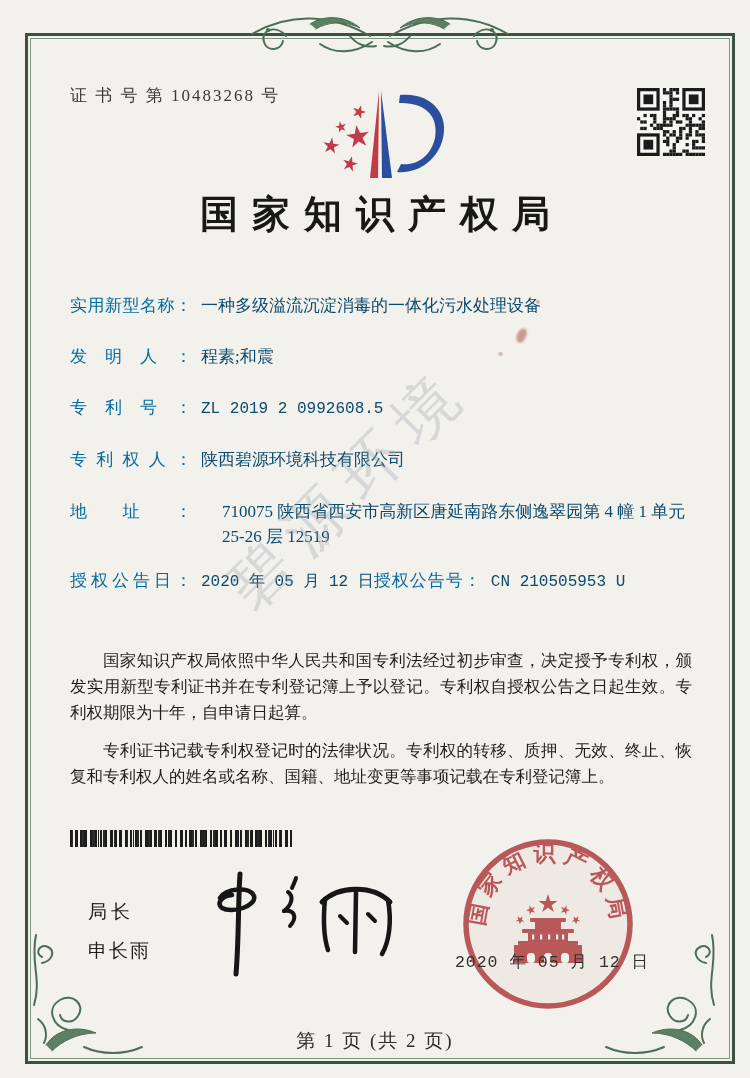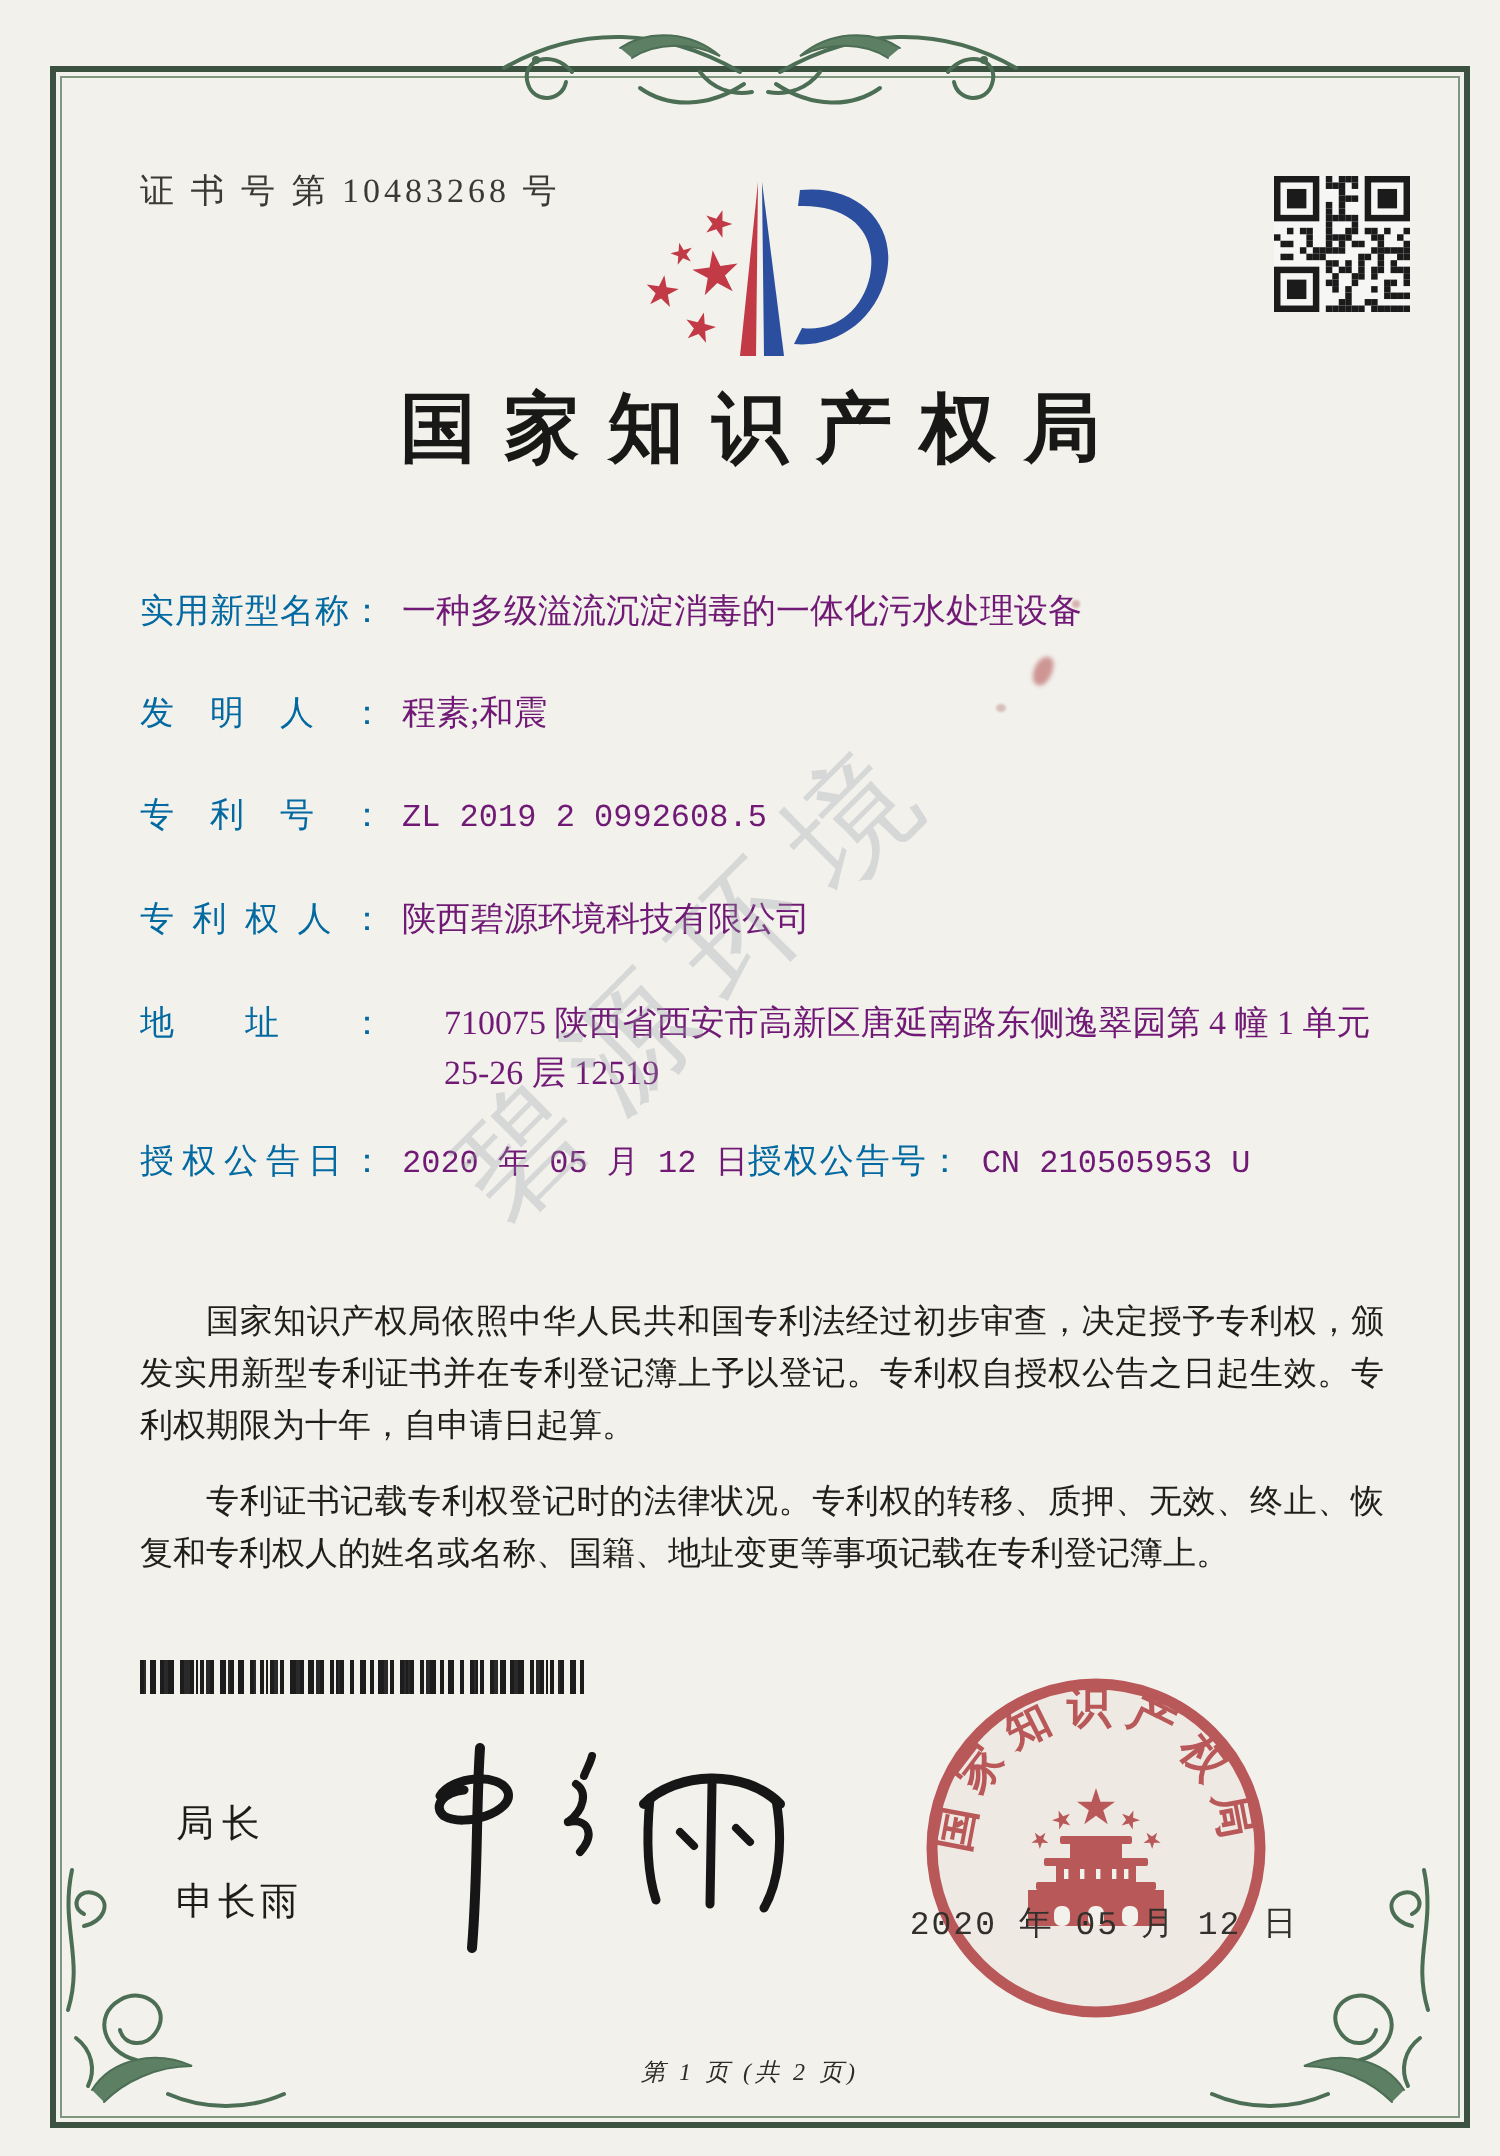--- a/index.html
+++ b/index.html
@@ -17,21 +17,21 @@
   .cert-no{position:absolute;left:70px;top:84px;font-size:17px;letter-spacing:2px;color:#3a3936;}
   .logo{position:absolute;left:313px;top:76px;}
   .qr{position:absolute;left:637px;top:88px;width:68px;height:68px;background:#f6f6f4;}
   .title{position:absolute;left:0;top:189px;width:100%;text-align:center;
     font-size:38px;font-weight:bold;letter-spacing:14px;text-indent:14px;color:#181817;}
   
   .fields{position:absolute;left:70px;top:294px;width:625px;font-size:17px;}
   .frow{display:flex;align-items:baseline;margin-bottom:27px;line-height:24px;}
   .flabel{display:inline-block;width:122px;text-align-last:justify;flex:none;color:#0369a1;text-align:right;}
   .flabel.auto{width:auto;text-align-last:auto;letter-spacing:1px;}
-  .fvalue{margin-left:9px;color:#701a75;}
+  .fvalue{margin-left:9px;color:#0c4a6e;}
   .fvalue.mono{font-family:"Liberation Mono","DejaVu Sans Mono","Liberation Serif",serif;font-size:16px;}
   .fvalue.wrap{line-height:25px;flex:1;}
   .pair{display:flex;align-items:baseline;}
   .pair+.pair{}
   
   .legal{position:absolute;left:70px;top:636px;width:622px;font-size:16.5px;line-height:26px;
     text-align:justify;color:#201f1b;}
   .legal p{margin:12px 0 5px 0;text-indent:2em;}
   
   .barcode{position:absolute;left:70px;top:830px;width:222px;height:17px;
@@ -43,22 +43,22 @@
   
   .director-title{position:absolute;left:88px;top:899px;font-size:19px;letter-spacing:4px;color:#1e1d1a;}
   .director-name{position:absolute;left:88px;top:938px;font-size:19px;letter-spacing:2px;color:#1e1d1a;}
   .handsig{position:absolute;left:192px;top:868px;}
   
   .seal{position:absolute;left:440px;top:816px;z-index:4;}
   .seal-date{position:absolute;left:452px;top:951px;width:200px;text-align:center;z-index:5;
     font-family:"Liberation Mono","DejaVu Sans Mono","Liberation Serif",serif;
     font-size:16.5px;letter-spacing:1px;color:#33302c;}
   
-  .footer{position:absolute;left:0;top:1028px;width:100%;text-align:center;font-size:12px;
-    letter-spacing:2px;color:#2c2b28;font-style:italic;}
+  .footer{position:absolute;left:0;top:1028px;width:100%;text-align:center;font-size:19px;
+    letter-spacing:2px;color:#2c2b28;}
   
   .watermark{position:absolute;left:238px;top:556px;font-size:62px;letter-spacing:16px;
     color:rgba(150,155,166,0.30);transform:rotate(-45deg);transform-origin:0 50%;
     white-space:nowrap;pointer-events:none;z-index:1;}
   .stain1{position:absolute;left:517px;top:328px;width:9px;height:15px;border-radius:60% 40% 55% 45%;
     background:rgba(160,40,40,0.45);filter:blur(1px);transform:rotate(18deg);}
   .stain2{position:absolute;left:536px;top:300px;width:4px;height:4px;border-radius:50%;
     background:rgba(160,40,40,0.30);filter:blur(0.5px);}
   .stain3{position:absolute;left:498px;top:352px;width:5px;height:4px;border-radius:50%;
     background:rgba(150,60,60,0.28);filter:blur(0.6px);}

